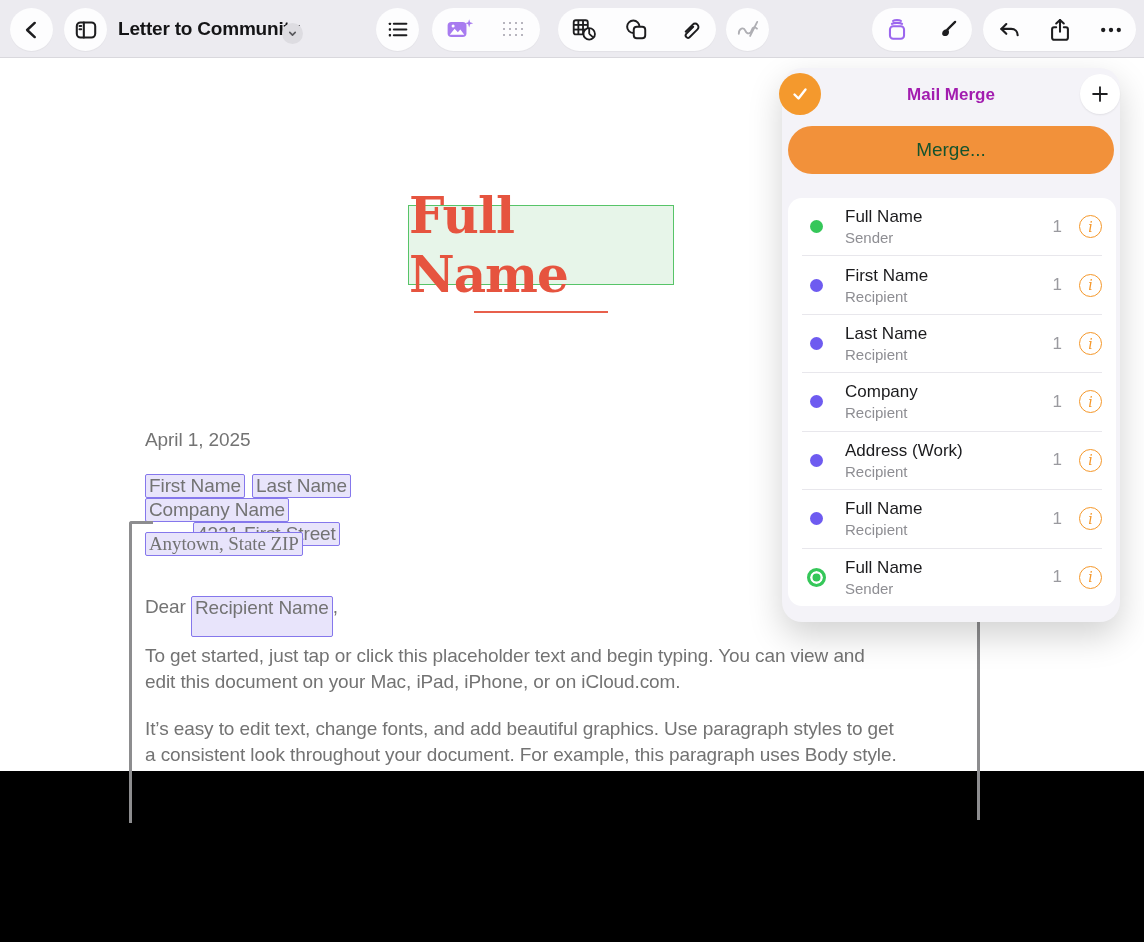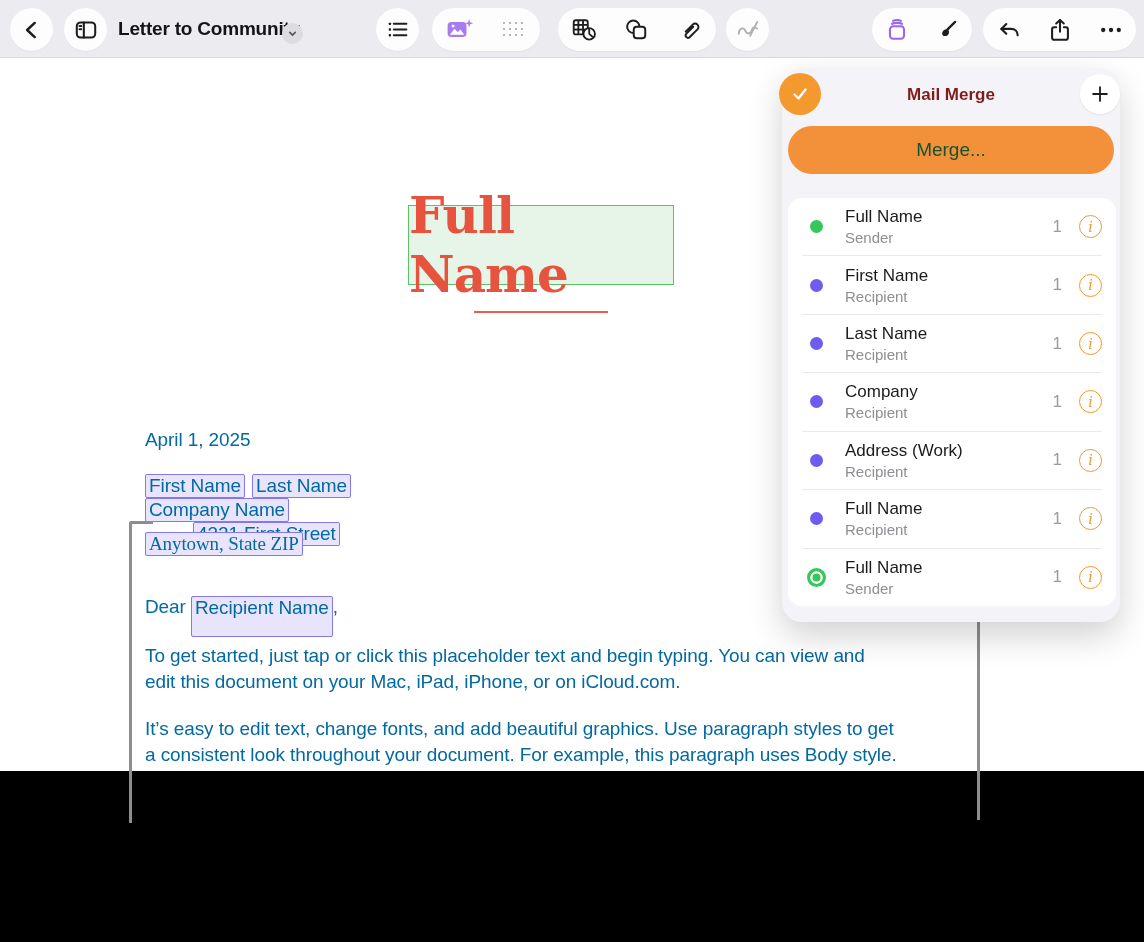--- a/index.html
+++ b/index.html
@@ -24,21 +24,21 @@
   .canvas { position:absolute; left:0; top:58px; width:1144px; height:713px; background:#FFFFFF;
             overflow:hidden; z-index:10; }
   .letterhead-label { position:absolute; left:341px; top:128px; width:400px; text-align:center;
             font-size:13.5px; letter-spacing:2.8px; font-weight:600; color:#E9694E; }
   .letterhead-box { position:absolute; left:408px; top:147px; width:266px; height:80px;
             background:#E7F5E9; border:1.5px solid #57C468; display:flex; align-items:center; justify-content:center; }
   .letterhead-name { font-family:"DejaVu Serif","Liberation Serif",serif; font-weight:700;
             font-size:50px; color:#E6543F; letter-spacing:-1px; }
   .letterhead-rule { position:absolute; left:474px; top:253px; width:134px; height:2px; background:#E8604C; }
 
-  .doc-text { position:absolute; color:#0369a1; font-size:19px; letter-spacing:-0.1px; }
+  .doc-text { position:absolute; color:#737373; font-size:19px; letter-spacing:-0.1px; }
   .date-line { left:145px; top:371px; }
   .addr-line { left:145px; }
   .field { display:inline-block; background:#E8E4FB; border:1.3px solid #8577EC; border-radius:2px;
            padding:0 3px; line-height:22px; }
   .field.tall { height:41px; vertical-align:top; }
   .salutation { left:145px; top:538px; }
   .para { left:145px; width:830px; white-space:pre-line; line-height:26px; }
   .para1 { top:585px; }
   .para2 { top:658px; }
 
@@ -47,21 +47,21 @@
             border-left:3px solid #8D8D8F; border-top:3px solid #8D8D8F; border-top-left-radius:3px; z-index:25; }
   .callout-right { position:absolute; left:977px; top:610px; width:3px; height:210px; background:#8D8D8F; z-index:25; }
   .black-band { position:absolute; left:0; top:771px; width:1144px; height:171px; background:#000; z-index:20; }
 
   
   .panel { position:absolute; left:782px; top:68px; width:338px; height:554px; background:#F4F3F8;
            border-radius:20px; box-shadow:0 14px 34px rgba(0,0,0,0.18); z-index:30; }
   .panel-check { position:absolute; left:-3px; top:5px; width:42px; height:42px; border-radius:50%;
            background:#F4992D; display:flex; align-items:center; justify-content:center; }
   .panel-title { position:absolute; left:0; top:17px; width:100%; text-align:center;
-           font-size:17px; font-weight:700; color:#7f1d1d; }
+           font-size:17px; font-weight:700; color:#a21caf; }
   .panel-add { position:absolute; left:298px; top:6px; width:40px; height:40px; border-radius:50%;
            background:#FFFFFF; box-shadow:0 1px 2px rgba(0,0,0,0.08);
            display:flex; align-items:center; justify-content:center; }
   .merge-btn { position:absolute; left:6px; top:58px; width:326px; height:48px; border-radius:24px;
            background:#F2913A; border:none; color:#14532d; font-size:19px;
            font-family:"Liberation Sans","DejaVu Sans",sans-serif; }
   .fields-card { position:absolute; left:6px; top:130px; width:328px; height:408px; background:#fff;
            border-radius:14px; padding:0 14px; display:flex; flex-direction:column; }
   .mm-row { flex:1; display:flex; align-items:center; }
   .mm-row + .mm-row { border-top:1px solid #E8E7EC; }

